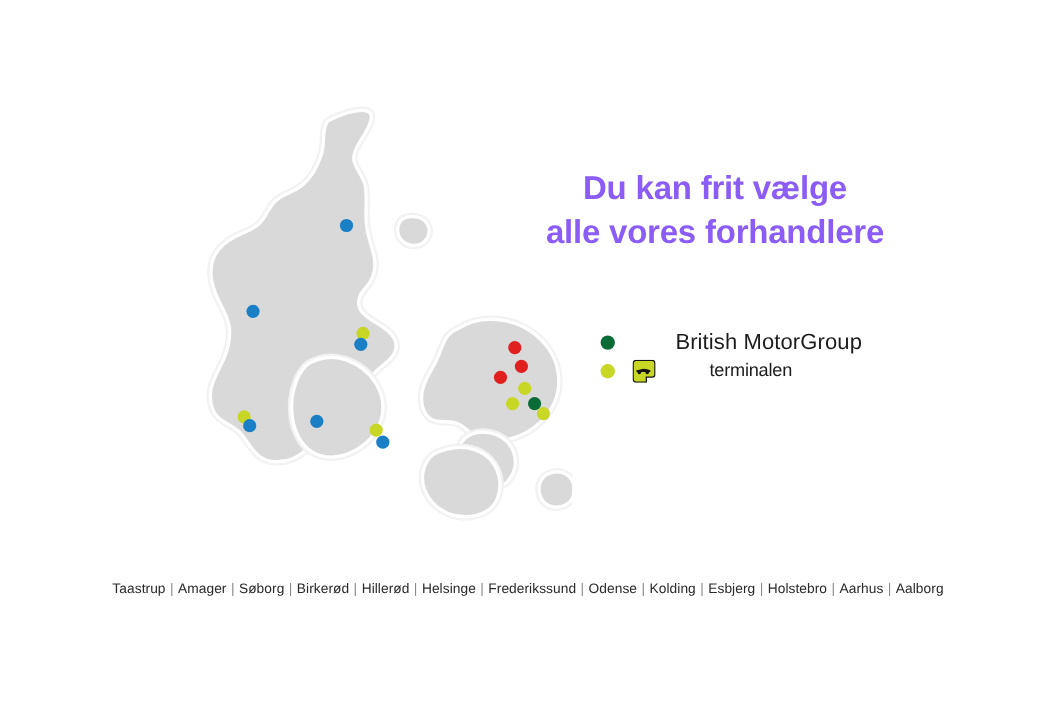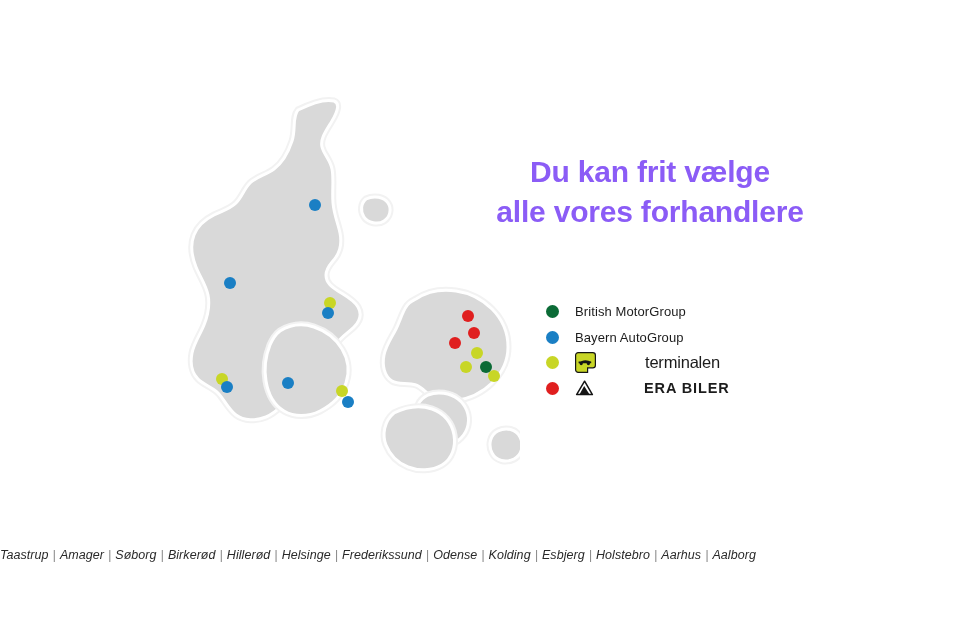--- a/index.html
+++ b/index.html
@@ -58,24 +58,25 @@
     height: 25.5px;
   }
   .legend-swatch {
     width: 13px;
     height: 13px;
     border-radius: 50%;
     flex: 0 0 13px;
     margin-right: 16px;
   }
   .legend-label {
-    font-size: 13px;
+    font-size: 20px;
     color: #1c1c1c;
     letter-spacing: 0.1px;
     white-space: nowrap;
+    margin-left: 39px;
   }
 
   
   .brand-lockup {
     display: flex;
     align-items: center;
     white-space: nowrap;
     gap: 44px;
   }
   .brand-mark { flex: 0 0 auto; display: block; }
@@ -93,28 +94,27 @@
     margin-left: 5px;
     font-size: 14.5px;
     font-weight: 700;
     letter-spacing: 0.9px;
   }
 
   
   #city-strip {
     position: absolute;
     left: 0;
-    top: 548px;
+    top: 528px;
     width: 960px;
-    text-align: left;
+    text-align: center;
     font-size: 12.5px;
     color: #2a2a2a;
     letter-spacing: 0.05px;
     white-space: nowrap;
-    font-style: italic;
   }
   #city-strip .city { display: inline; }
   #city-strip .sep {
     display: inline;
     color: #8a8a8a;
     padding: 0 4px;
   }
 </style>
 </head>
 <body>
@@ -194,40 +194,26 @@
   <span class="hl-line">Du kan frit vælge</span>
   <span class="hl-line">alle vores forhandlere</span>
 </div>
 
 <div id="legend">
     <div class="legend-row">
       <span class="legend-swatch" style="background: rgb(11, 107, 54);"></span>
       <span class="legend-label">British MotorGroup</span>
     </div>
     <div class="legend-row">
-      <span class="legend-swatch" style="background: rgb(26, 127, 196);"></span>
-      <span class="legend-label">Bayern AutoGroup</span>
-    </div>
-    <div class="legend-row">
       <span class="legend-swatch" style="background: rgb(200, 214, 38);"></span>
       <span class="brand-lockup">
         <svg width="21" height="21" viewBox="0 0 21 21" class="brand-mark">
           <path d="M3.2 0.6 H17.8 A2.6 2.6 0 0 1 20.4 3.2 V13.2 A2.6 2.6 0 0 1 17.8 15.8 H12.6 L12.6 20.4 H3.2 A2.6 2.6 0 0 1 0.6 17.8 V3.2 A2.6 2.6 0 0 1 3.2 0.6 Z" fill="#c8d626" stroke="#151515" stroke-width="1.2"></path>
           <path d="M3.6 9.6 C6 9.6 8 8.2 10.4 8.2 C12.6 8.2 14.4 9.1 16.2 9.6 L16.2 11.2 L3.6 11.2 Z" fill="#151515"></path>
           <circle cx="6.2" cy="11.6" r="1.6" fill="#151515"></circle>
           <circle cx="13.4" cy="11.6" r="1.6" fill="#151515"></circle>
         </svg>
         <span class="brand-word terminalen">terminalen</span>
       </span>
     </div>
-    <div class="legend-row">
-      <span class="legend-swatch" style="background: rgb(224, 31, 31);"></span>
-      <span class="brand-lockup">
-        <svg width="20" height="17" viewBox="0 0 20 17" class="brand-mark">
-          <path d="M9.6 1.2 L17.4 14.6 L1.6 14.6 Z" fill="none" stroke="#151515" stroke-width="1.5" stroke-linejoin="round"></path>
-          <path d="M9.2 6.0 L14.4 14.2 L4.6 14.2 Z" fill="#151515"></path>
-        </svg>
-        <span class="brand-word erabiler">ERA BILER</span>
-      </span>
-    </div>
   </div>
 
 <div id="city-strip"><span class="city">Taastrup</span><span class="sep">|</span><span class="city">Amager</span><span class="sep">|</span><span class="city">Søborg</span><span class="sep">|</span><span class="city">Birkerød</span><span class="sep">|</span><span class="city">Hillerød</span><span class="sep">|</span><span class="city">Helsinge</span><span class="sep">|</span><span class="city">Frederikssund</span><span class="sep">|</span><span class="city">Odense</span><span class="sep">|</span><span class="city">Kolding</span><span class="sep">|</span><span class="city">Esbjerg</span><span class="sep">|</span><span class="city">Holstebro</span><span class="sep">|</span><span class="city">Aarhus</span><span class="sep">|</span><span class="city">Aalborg</span></div>
 
 </body></html>

